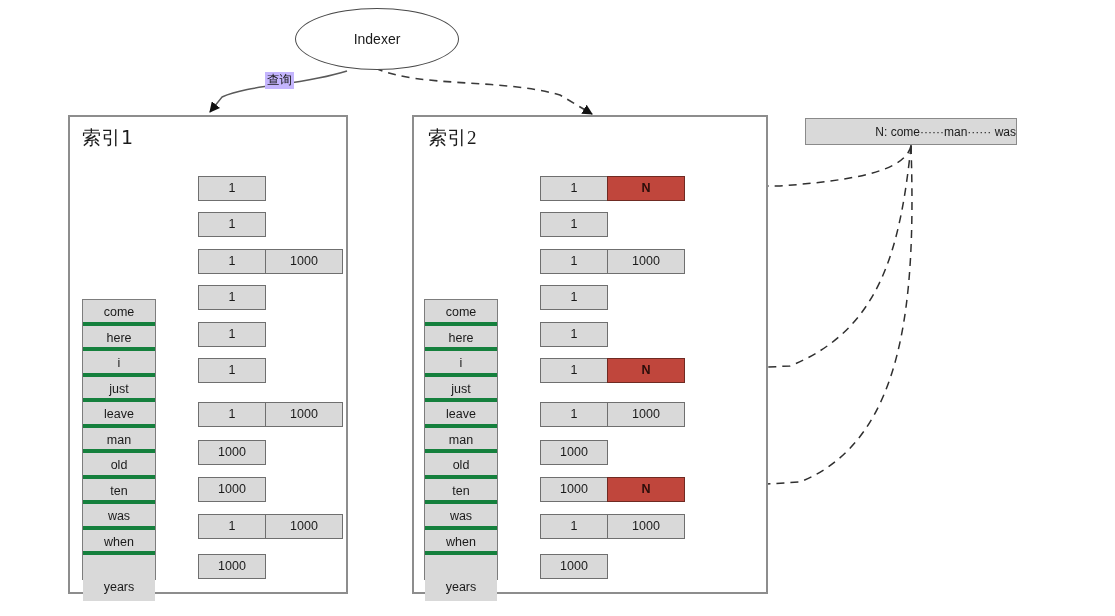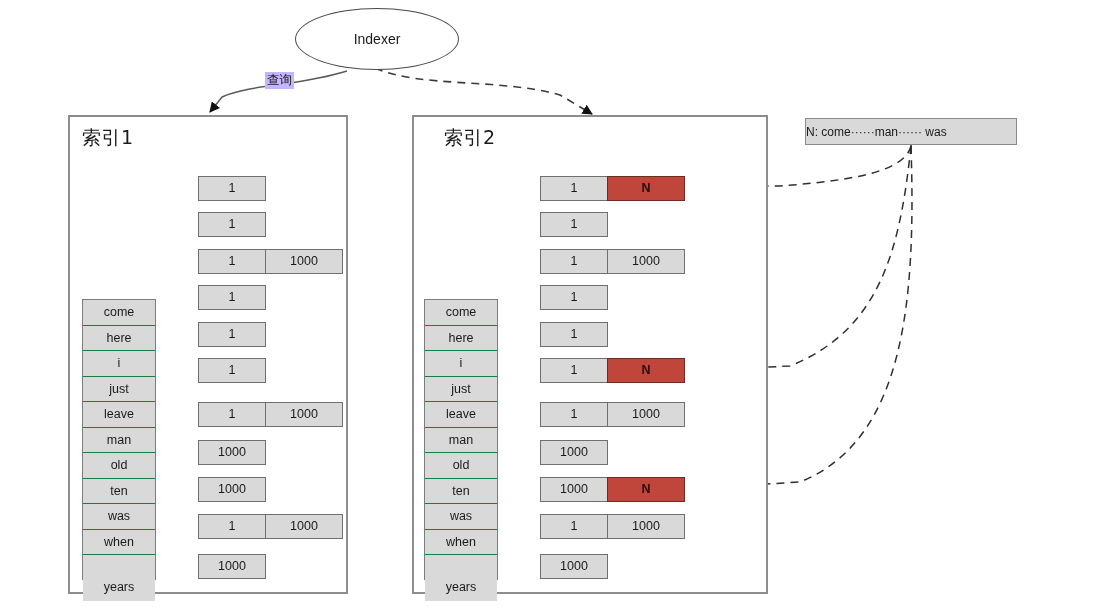--- a/index.html
+++ b/index.html
@@ -47,21 +47,21 @@
     background: #d9d9d9;
   }
   .term-row {
     box-sizing: border-box;
     height: 25.5px;
     line-height: 25.2px;
     text-align: center;
     font-size: 12.5px;
     color: #1a1a1a;
     background: #d9d9d9;
-    border-bottom: 1px solid #15803d;
+    border-bottom: 4px solid #15803d;
     overflow: hidden;
   }
   .term-row:last-child {
     border-bottom: none;
     margin-top: 20px;
   }
   .posting {
     position: absolute;
     display: flex;
     height: 25px;
@@ -103,21 +103,21 @@
     font-size: 14px;
     color: #1a1a1a;
     box-sizing: border-box;
   }
   .legend-box {
     position: absolute;
     border: 1.5px solid #8a8a8a;
     background: #d9d9d9;
     display: flex;
     align-items: center;
-    justify-content: flex-start;
+    justify-content: flex-end;
     font-size: 12px;
     color: #1a1a1a;
     box-sizing: border-box;
     white-space: nowrap;
   }
   .edge-label {
     position: absolute;
     font-size: 12.5px;
     color: #1a1a1a;
     background: #c4b5fd;
@@ -243,21 +243,21 @@
   </div>
   <div class="posting" style="left:198px; top:514px;">
     <div class="cell">1</div>
     <div class="cell wide">1000</div>
   </div>
   <div class="posting" style="left:198px; top:554px;">
     <div class="cell">1000</div>
   </div>
 
   <div class="index-panel" style="left:412px; top:115px; width:356px; height:479px;"></div>
-  <div class="index-title" style="left:444px; top:125px;">索引2</div>
+  <div class="index-title" style="left:428px; top:125px;font-family:Liberation Serif, serif;">索引2</div>
 
   <div class="term-list" style="left:424px; top:299px; width:74px; height:281px;">
     <div class="term-row">come</div>
     <div class="term-row">here</div>
     <div class="term-row">i</div>
     <div class="term-row">just</div>
     <div class="term-row">leave</div>
     <div class="term-row">man</div>
     <div class="term-row">old</div>
     <div class="term-row">ten</div>

